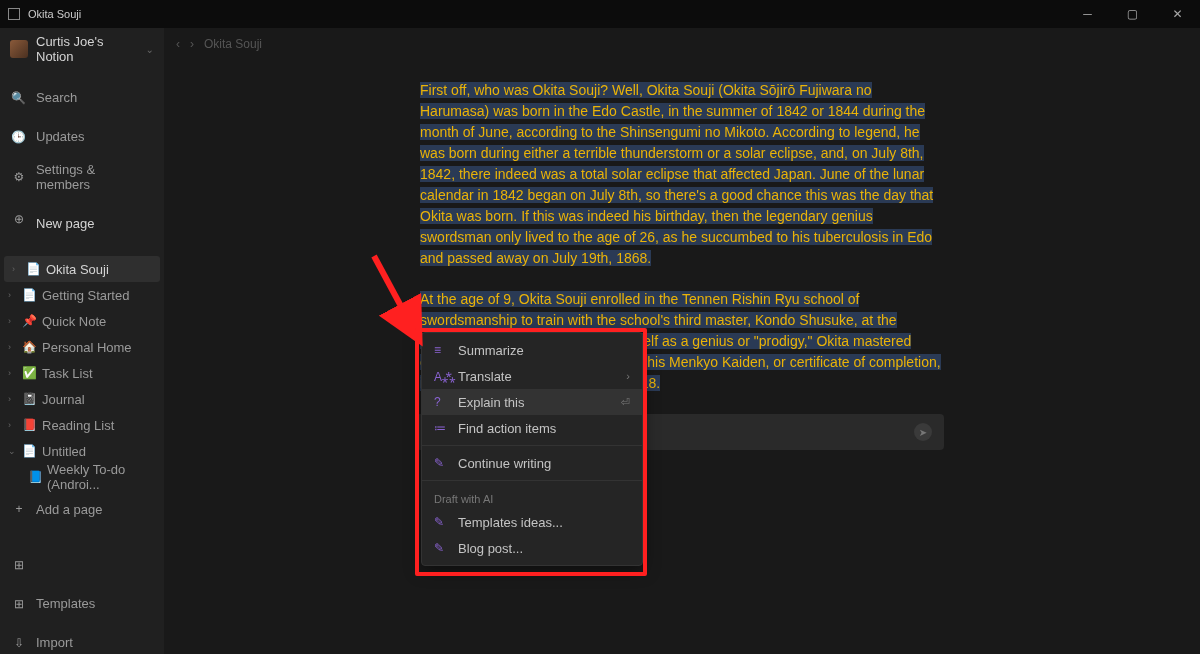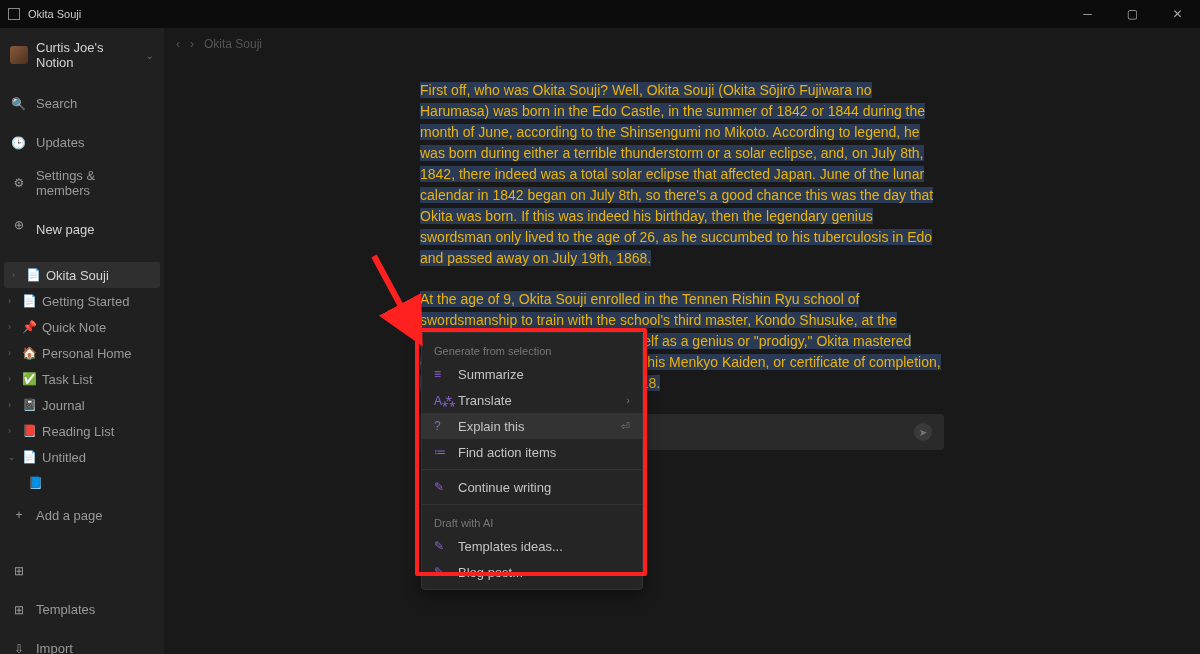--- a/index.html
+++ b/index.html
@@ -26,21 +26,20 @@
 }
 .title-bar-text { font-size: 11px; color: #ccc; }
 .title-bar-controls { display: flex; }
 .tbc { width: 45px; height: 28px; display: flex; align-items: center; justify-content: center; color: #aaa; font-size: 12px; }
 .main-area { display: flex; height: calc(100% - 28px); }
 .sidebar {
   width: 180px;
   background: #202020;
   display: flex;
   flex-direction: column;
-  padding-top: 6px;
   gap: 16px;
 }
 .workspace-header {
   display: flex; align-items: center; padding: 6px 10px; gap: 8px;
 }
 .avatar {
   width: 18px; height: 18px; background: linear-gradient(135deg,#8a5a3a,#4a3020); border-radius: 3px;
 }
 .workspace-name { font-size: 13px; color: #d4d4d4; flex: 1; }
 .side-item {
@@ -194,20 +193,21 @@
         <span class="page-icon" style="color:#c94444;">📕</span>
         <span>Reading List</span>
       </div>
       <div class="page-item">
         <span class="chev">⌄</span>
         <span class="page-icon">📄</span>
         <span>Untitled</span>
       </div>
       <div class="page-item page-indent">
         <span class="page-icon" style="color:#4a7fc9;">📘</span>
+        <span>Weekly To-do (Androi...</span>
       </div>
       <div class="side-item" style="margin-top:6px;">
         <span class="side-icon">+</span>
         <span>Add a page</span>
       </div>
     </div>
 
     <div style="height:14px;"></div>
 
     <div class="side-item">
@@ -239,21 +239,20 @@
       <p class="para"><span class="selected-text">At the age of 9, Okita Souji enrolled in the Tennen Rishin Ryu school of swordsmanship to train with the school's third master, Kondo Shusuke, at the Shieikan Dojo. Quickly proving himself as a genius or "prodigy," Okita mastered every single technique and received his Menkyo Kaiden, or certificate of completion, in Tennen Rishin Ryu by the age of 18.</span></p>
 
       <div class="ai-input-bar">
         <span class="ai-spark">✦</span>
         <span class="ai-input-text">Ask AI to edit or generate...</span>
         <span class="ai-submit">➤</span>
       </div>
     </div>
 
     <div class="ai-menu">
-      <div class="ai-menu-section-header">Generate from selection</div>
       <div class="ai-menu-item">
         <span class="mi-icon">≡</span>
         <span>Summarize</span>
       </div>
       <div class="ai-menu-item">
         <span class="mi-icon">A⁂</span>
         <span>Translate</span>
         <span class="mi-suffix">›</span>
       </div>
       <div class="ai-menu-item hovered">

